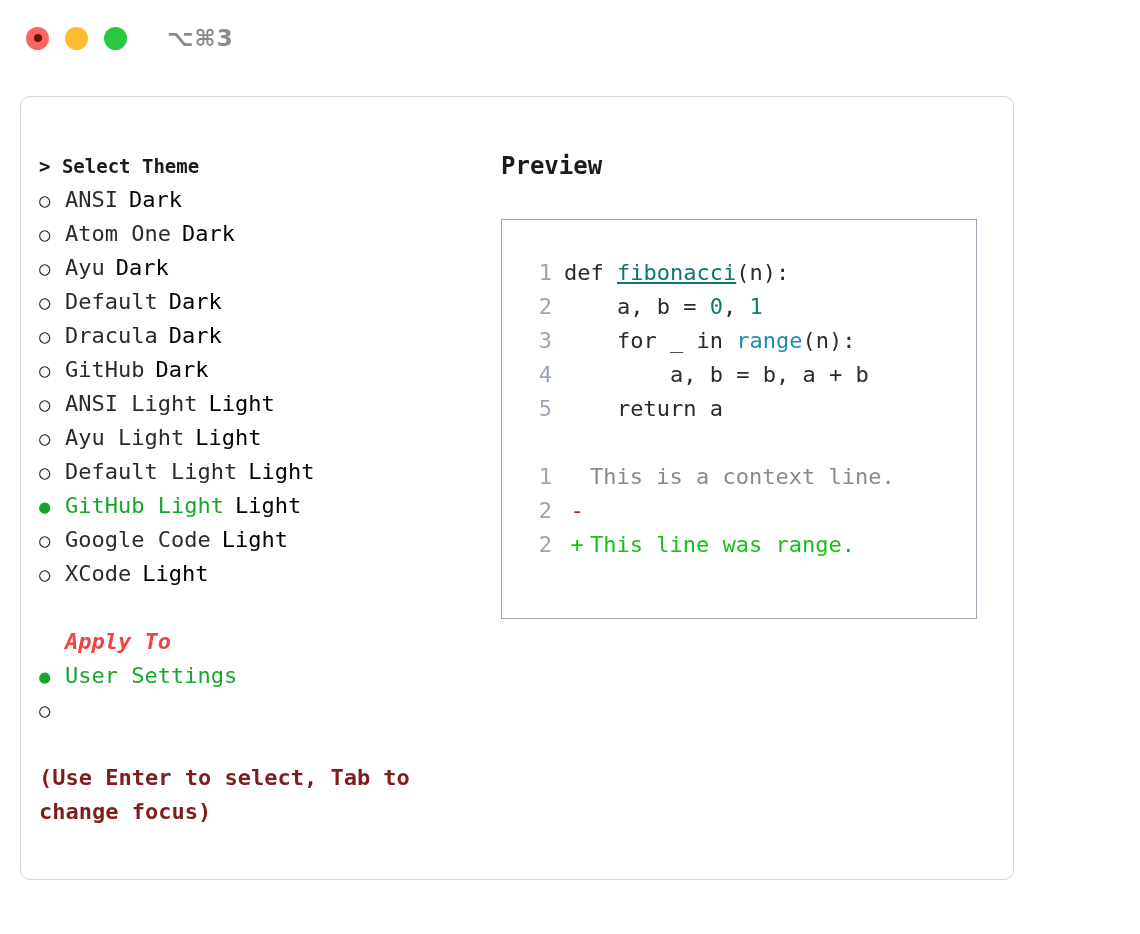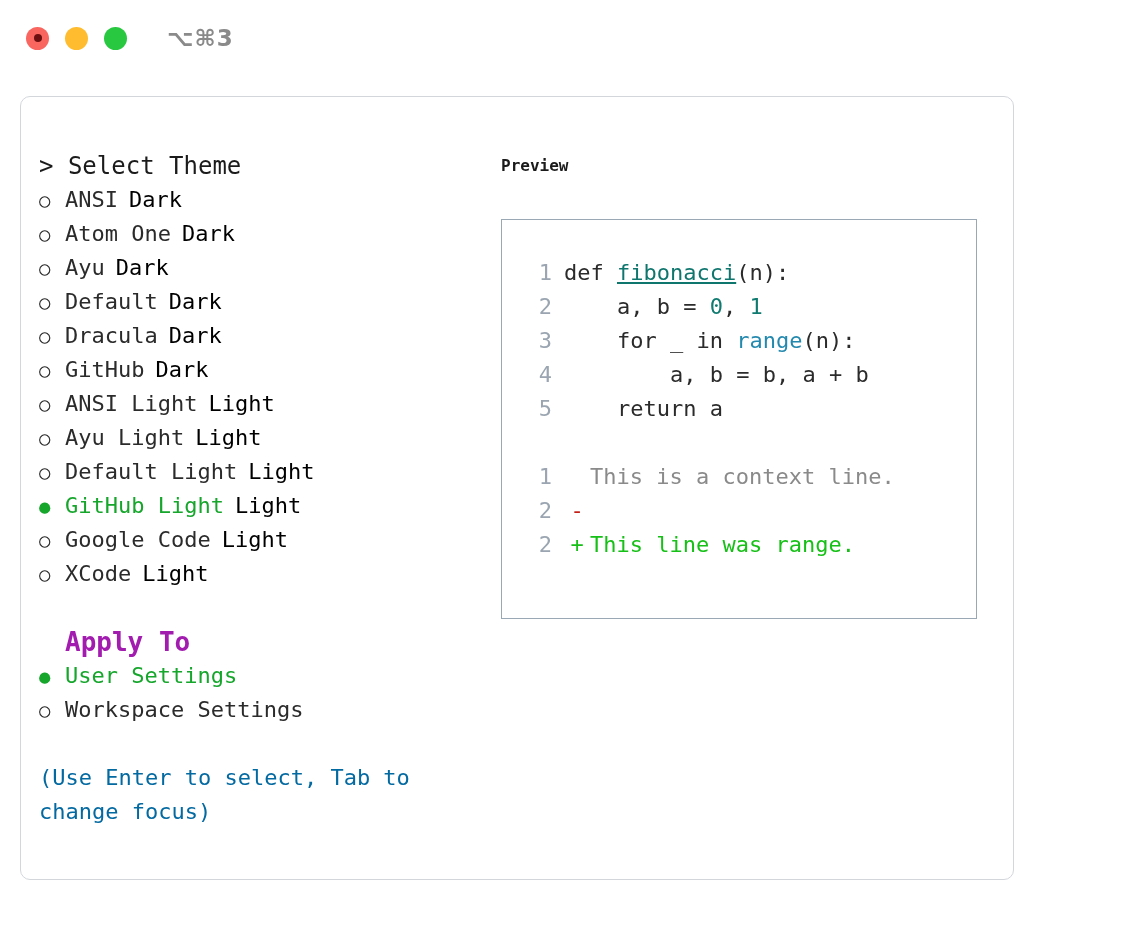--- a/index.html
+++ b/index.html
@@ -93,22 +93,22 @@
 
   
   #theme-column {
     position: absolute;
     left: 18px;
     top: 52px;
     width: 430px;
   }
 
   .section-heading {
-    font-size: 24px;
-    font-weight: 400;
+    font-size: 19px;
+    font-weight: 700;
     color: #1b1b1b;
     line-height: 34px;
     white-space: pre;
   }
 
   #theme-list {
     margin-top: 0;
   }
   .theme-row {
     display: flex;
@@ -136,26 +136,27 @@
   }
 
   
   #apply-group {
     position: absolute;
     left: 18px;
     top: 528px;
     width: 430px;
   }
   #apply-heading {
-    font-size: 26px;
+    font-size: 22px;
     font-weight: 700;
-    color: #a21caf;
+    color: #ef4444;
     line-height: 34px;
     padding-left: 26px;
     white-space: pre;
+    font-style: italic;
   }
   .apply-row {
     display: flex;
     align-items: baseline;
     line-height: 34px;
     height: 34px;
     font-size: 22px;
     white-space: pre;
   }
   .apply-row .apply-label { color: #2b2b2b; text-align: right; }
@@ -163,32 +164,33 @@
   .apply-row.selected .bullet { color: #16a62c; }
 
   
   #hint-text {
     position: absolute;
     left: 18px;
     top: 664px;
     width: 410px;
     font-size: 22px;
     line-height: 34px;
-    color: #0369a1;
+    color: #7f1d1d;
+    font-weight: bold;
   }
 
   
   #preview-column {
     position: absolute;
     left: 480px;
     top: 52px;
     width: 495px;
   }
   #preview-heading {
-    font-size: 16px;
+    font-size: 24px;
     font-weight: 700;
     color: #1b1b1b;
     line-height: 34px;
     white-space: pre;
   }
 
   #preview-box {
     margin-top: 36px;
     width: 476px;
     height: 400px;
@@ -267,21 +269,21 @@
             <div class="theme-row selected"><span class="bullet">●</span><span class="theme-name">GitHub Light</span><span class="theme-tag">Light</span></div>
             <div class="theme-row"><span class="bullet">○</span><span class="theme-name">Google Code</span><span class="theme-tag">Light</span></div>
             <div class="theme-row"><span class="bullet">○</span><span class="theme-name">XCode</span><span class="theme-tag">Light</span></div>
           </div>
       </div>
 
       <div id="apply-group">
         <div id="apply-heading">Apply To</div>
         <div id="apply-list">
             <div class="apply-row selected"><span class="bullet">●</span><span class="apply-label">User Settings</span></div>
-            <div class="apply-row"><span class="bullet">○</span><span class="apply-label">Workspace Settings</span></div>
+            <div class="apply-row"><span class="bullet">○</span></div>
           </div>
       </div>
 
       <div id="hint-text">(Use Enter to select, Tab to change focus)</div>
 
       <div id="preview-column">
         <div id="preview-heading">Preview</div>
         <div id="preview-box">
           <div id="code-block">
               <div class="code-line"><span class="lineno">1</span><span class="code-text"><span class="tok-plain">def </span><span class="tok-func">fibonacci</span><span class="tok-plain">(n):</span></span></div>

